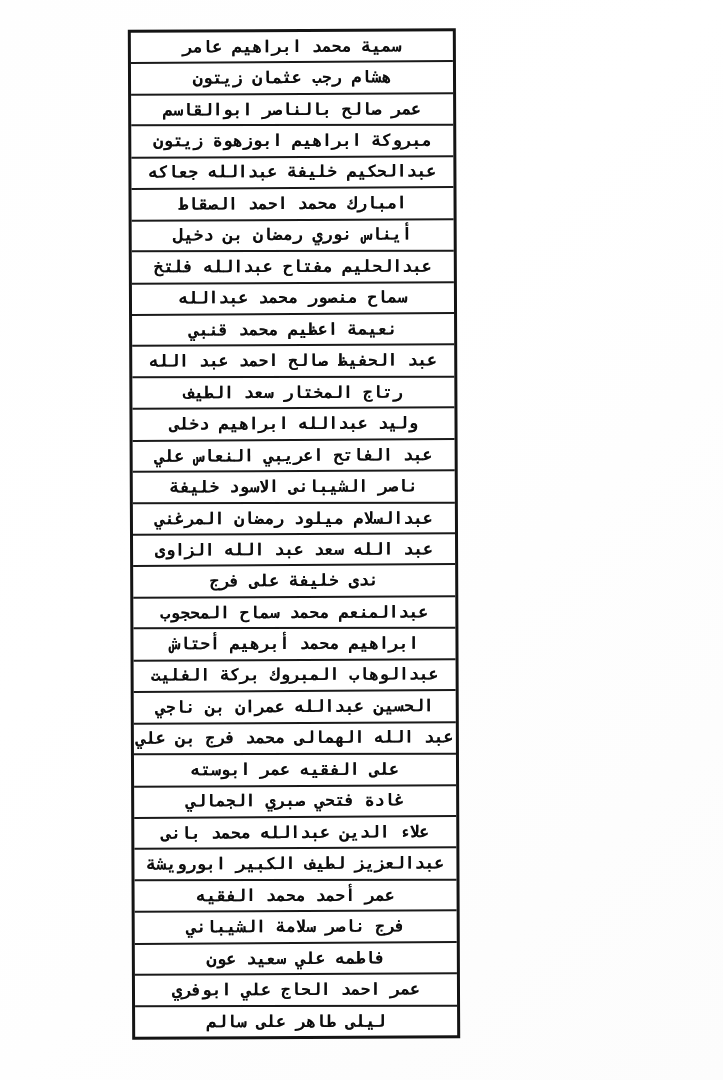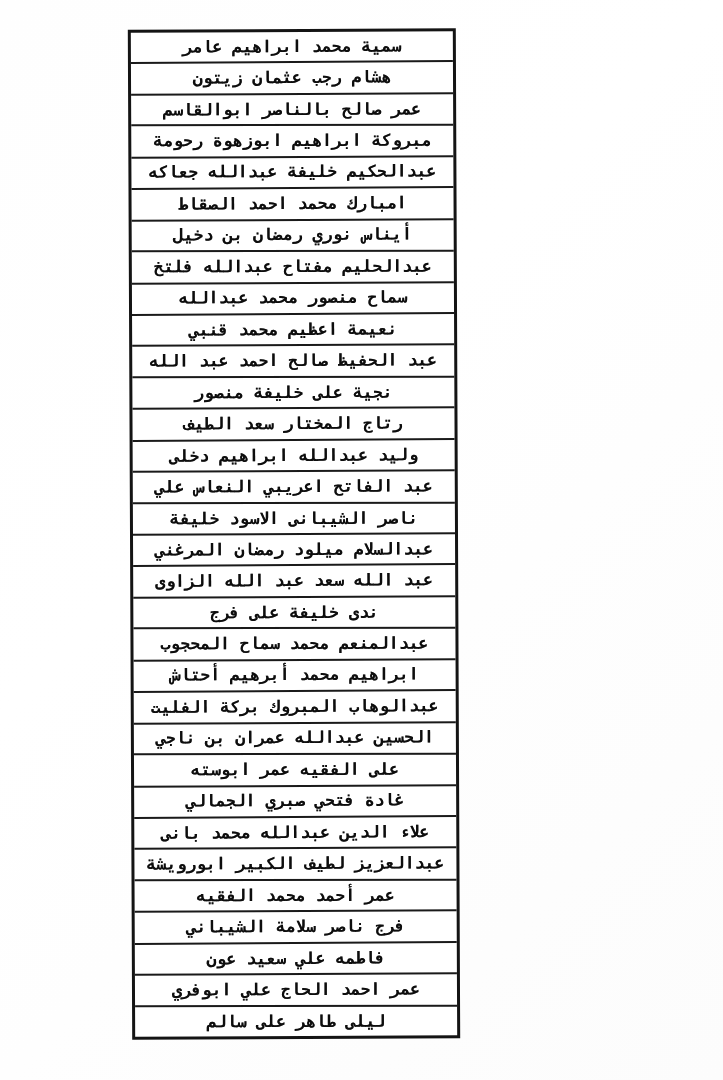--- a/index.html
+++ b/index.html
@@ -64,21 +64,21 @@
     <div class="row">
         <span class="name">سمية محمد ابراهيم عامر</span>
       </div>
     <div class="row">
         <span class="name">هشام رجب عثمان زيتون</span>
       </div>
     <div class="row">
         <span class="name">عمر صالح بالناصر ابوالقاسم</span>
       </div>
     <div class="row">
-        <span class="name">مبروكة ابراهيم ابوزهوة رحومة</span>
+        <span class="name">مبروكة ابراهيم ابوزهوة زيتون</span>
       </div>
     <div class="row">
         <span class="name">عبدالحكيم خليفة عبدالله جعاكه</span>
       </div>
     <div class="row">
         <span class="name">امبارك محمد احمد الصقاط</span>
       </div>
     <div class="row">
         <span class="name">أيناس نوري رمضان بن دخيل</span>
       </div>
@@ -86,23 +86,20 @@
         <span class="name">عبدالحليم مفتاح عبدالله فلتخ</span>
       </div>
     <div class="row">
         <span class="name">سماح منصور محمد عبدالله</span>
       </div>
     <div class="row">
         <span class="name">نعيمة اعظيم محمد قنبي</span>
       </div>
     <div class="row">
         <span class="name">عبد الحفيظ صالح احمد عبد الله</span>
-      </div>
-    <div class="row">
-        <span class="name">نجية على خليفة منصور</span>
       </div>
     <div class="row">
         <span class="name">رتاج المختار سعد الطيف</span>
       </div>
     <div class="row">
         <span class="name">وليد عبدالله ابراهيم دخلى</span>
       </div>
     <div class="row">
         <span class="name">عبد الفاتح اعريبي النعاس علي</span>
       </div>
@@ -124,20 +121,23 @@
     <div class="row">
         <span class="name">ابراهيم محمد أبرهيم أحتاش</span>
       </div>
     <div class="row">
         <span class="name">عبدالوهاب المبروك بركة الفليت</span>
       </div>
     <div class="row">
         <span class="name">الحسين عبدالله عمران بن ناجي</span>
       </div>
     <div class="row">
+        <span class="name">عبد الله الهمالى محمد فرج بن علي</span>
+      </div>
+    <div class="row">
         <span class="name">على الفقيه عمر ابوسته</span>
       </div>
     <div class="row">
         <span class="name">غادة فتحي صبري الجمالي</span>
       </div>
     <div class="row">
         <span class="name">علاء الدين عبدالله محمد بانى</span>
       </div>
     <div class="row">
         <span class="name">عبدالعزيز لطيف الكبير ابورويشة</span>

